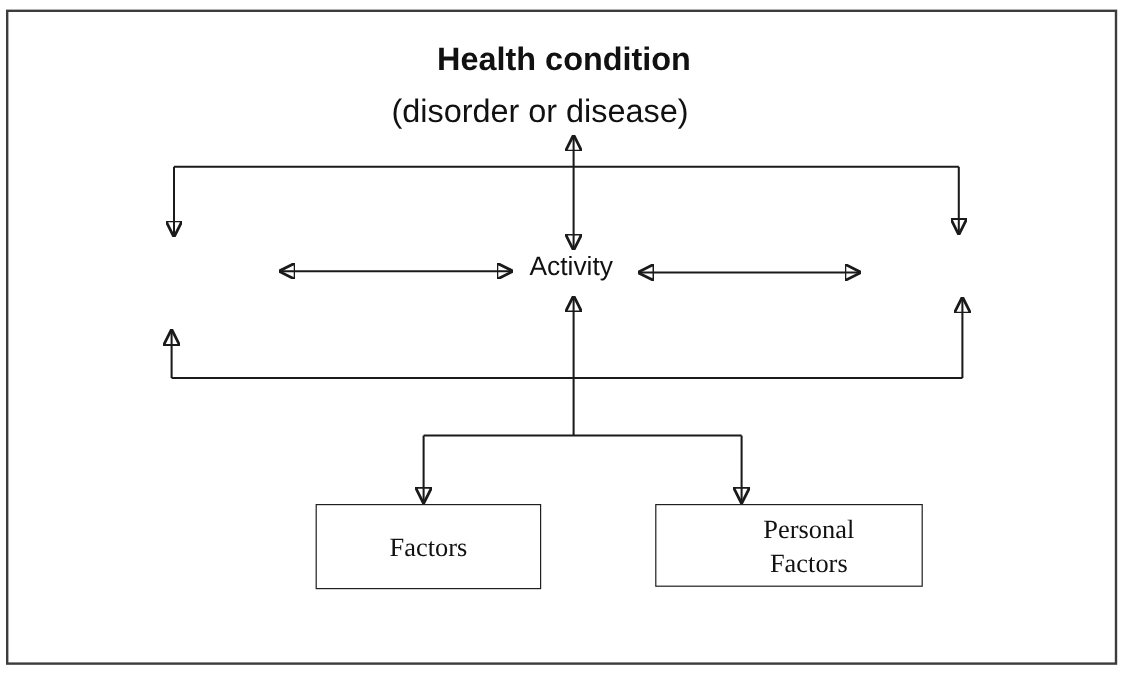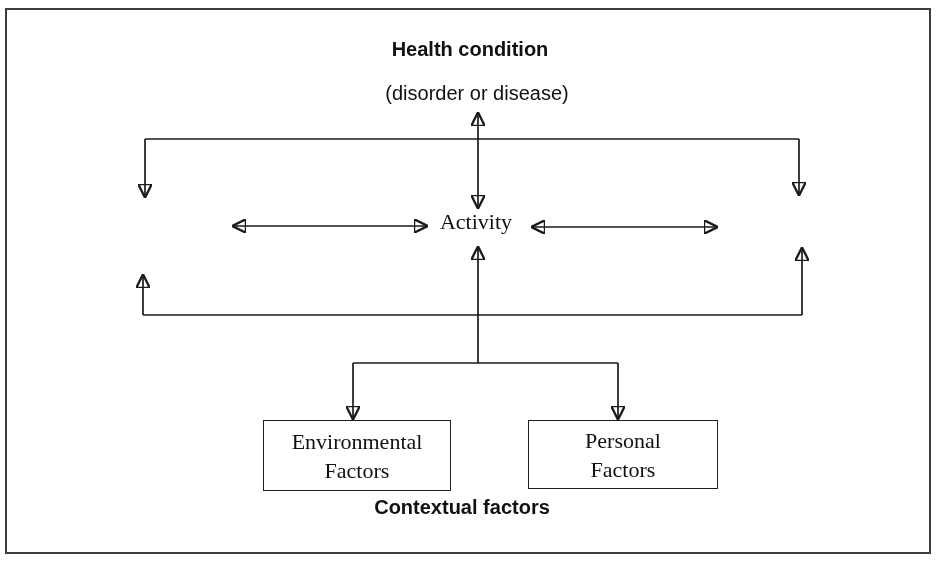--- a/index.html
+++ b/index.html
@@ -35,21 +35,21 @@
   }
   .arrows line, .arrows path {
     stroke: #1a1a1a;
     stroke-width: 1.7px;
     fill: none;
   }
   .label {
     position: absolute;
     white-space: nowrap;
     transform: translateX(-50%);
-    font-size: 20px;
+    font-size: 27px;
     line-height: 26px;
   }
   .label.bold {
     font-weight: bold;
   }
   .node {
     position: absolute;
     transform: translateX(-50%);
     font-size: 22px;
     line-height: 28px;
@@ -99,33 +99,31 @@
     <line x1="143" y1="315" x2="802" y2="315"></line>
     <line x1="143" y1="315" x2="143" y2="275" marker-end="url(#ah)"></line>
     <line x1="802" y1="315" x2="802" y2="248" marker-end="url(#ah)"></line>
 
     <line x1="353" y1="363" x2="618" y2="363"></line>
     <line x1="353" y1="363" x2="353" y2="419" marker-end="url(#ah)"></line>
     <line x1="618" y1="363" x2="618" y2="419" marker-end="url(#ah)"></line>
   </svg>
 
   <div class="label bold" style="left:470px; top:36px;">Health condition</div>
-  <div class="label" style="left:477px; top:80px;">(disorder or disease)</div>
+  <div class="label" style="left:450px; top:80px;">(disorder or disease)</div>
 
   <div class="node" style="left:140px; top:208px;">
   </div>
 
-  <div class="node" style="left:476px; top:208px;font-family:Liberation Serif, serif;">Activity</div>
+  <div class="node" style="left:476px; top:208px;">Activity</div>
 
 
   <div class="factor-box" style="left:263px; top:420px; width:186px; height:69px;">
-    <div>Environmental</div>
     <div>Factors</div>
   </div>
 
-  <div class="factor-box" style="left:528px; top:420px; width:188px; height:67px;">
+  <div class="factor-box" style="left:546px; top:420px; width:188px; height:67px;padding-left:33px;">
     <div>Personal</div>
     <div>Factors</div>
   </div>
 
-  <div class="label bold" style="left:462px; top:494px;">Contextual factors</div>
 
 </div>
 
 </body></html>

